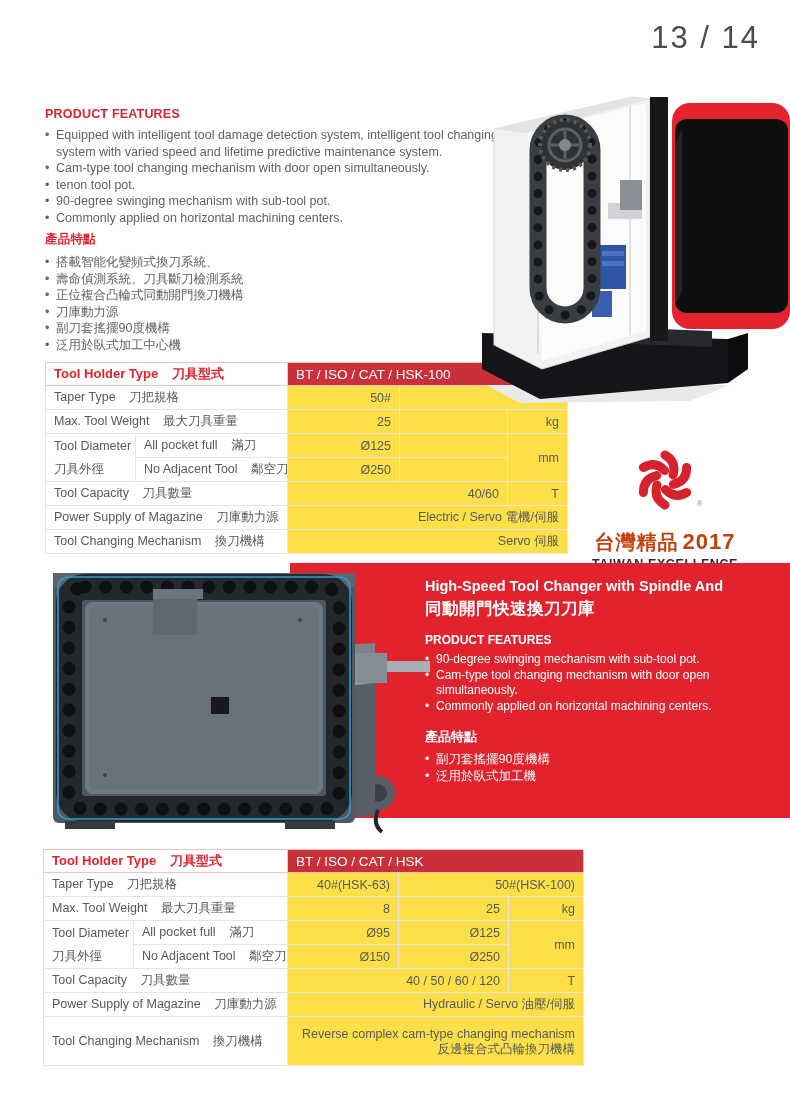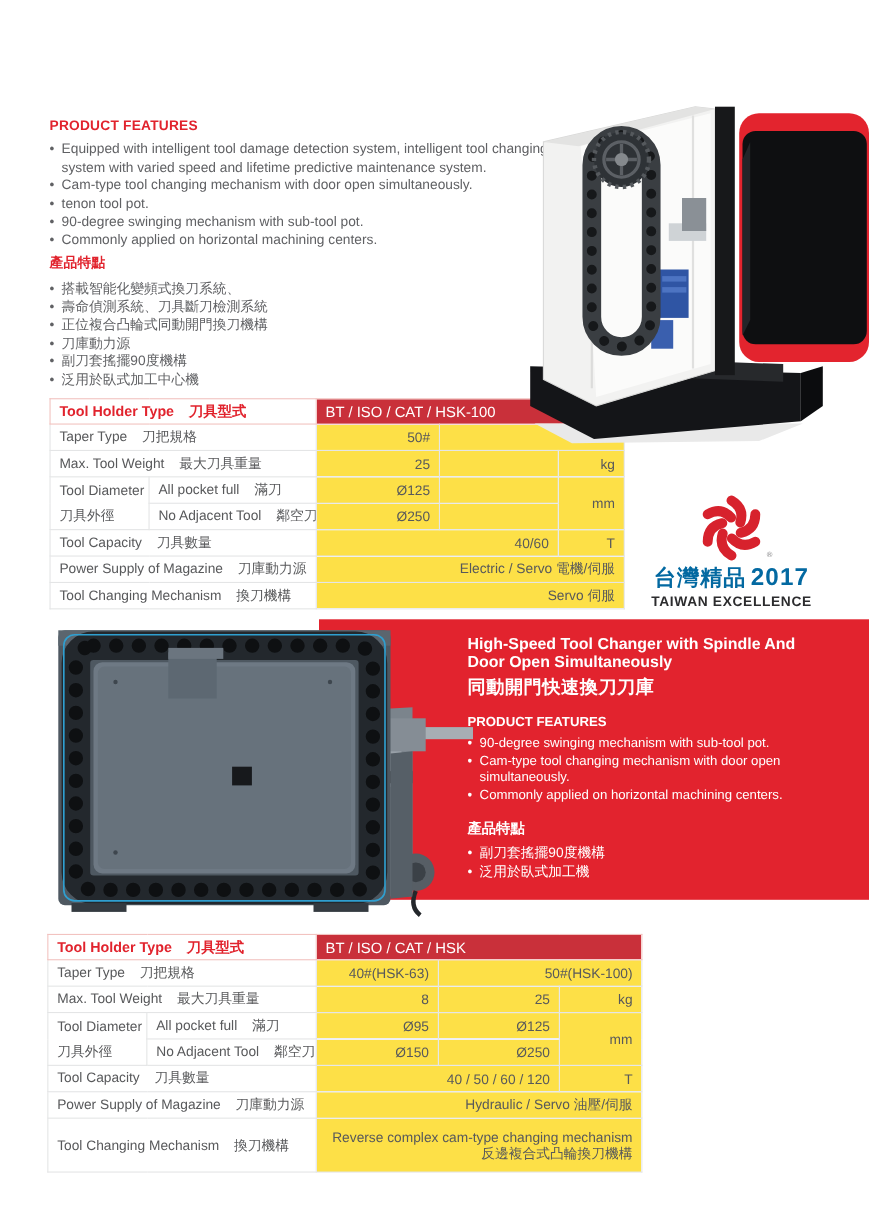--- a/index.html
+++ b/index.html
@@ -45,29 +45,30 @@
   .rb-sec-zh{font-size:13px;font-weight:700;margin-top:14px;margin-bottom:5px;}
   .rb-content ul.zh li{font-size:12.5px;line-height:16.5px;}
 
   
   .photo1{position:absolute;left:480px;top:85px;z-index:3;}
   .photo2{position:absolute;left:45px;top:565px;z-index:2;}
 
   
   .tw-logo{position:absolute;left:590px;top:450px;width:150px;text-align:center;z-index:0;}
   .tw-knot{display:block;margin:0 auto;}
-  .tw-zh{font-size:20px;font-weight:600;color:#0369a1;letter-spacing:1px;margin-top:2px;}
+  .tw-zh{font-size:20px;font-weight:600;color:#c2410c;letter-spacing:1px;margin-top:19px;}
   .tw-zh .yr{font-size:22px;font-weight:600;margin-left:4px;}
   .tw-en{font-size:12.5px;font-weight:700;color:#2c2c2e;letter-spacing:0.6px;margin-top:1px;}
 </style>
 </head>
 <body>
 
 <div class="page">
 
+  <div class="page-num">13 / 14</div>
 
   <div class="features-en">
     <div class="sec-label">PRODUCT FEATURES</div>
     <ul class="feat">
       <li>Equipped with intelligent tool damage detection system, intelligent tool changing  system with varied speed and lifetime predictive maintenance system.</li>
       <li>Cam-type tool changing mechanism with door open simultaneously.</li>
       <li>tenon tool pot.</li>
       <li>90-degree swinging mechanism with sub-tool pot.</li>
       <li>Commonly applied on horizontal machining centers.</li>
     </ul>
@@ -210,21 +211,20 @@
       <text x="32" y="26" font-size="7" fill="#8a8a8c" font-family="Liberation Sans, sans-serif">®</text>
     </svg>
     <div class="tw-zh"><span>台灣精品</span><span class="yr">2017</span></div>
     <div class="tw-en">TAIWAN EXCELLENCE</div>
   </div>
 
   <div class="red-block">
     <div class="rb-content">
       <div class="rb-title">
         <div>High-Speed Tool Changer with Spindle And</div>
-        <div>Door Open Simultaneously</div>
       </div>
       <div class="rb-title-zh">同動開門快速換刀刀庫</div>
       <div class="rb-sec">PRODUCT FEATURES</div>
       <ul class="feat">
         <li>90-degree swinging mechanism with sub-tool pot.</li>
         <li>Cam-type tool changing mechanism with door open simultaneously.</li>
         <li>Commonly applied on horizontal machining centers.</li>
       </ul>
       <div class="rb-sec-zh">產品特點</div>
       <ul class="feat zh">

